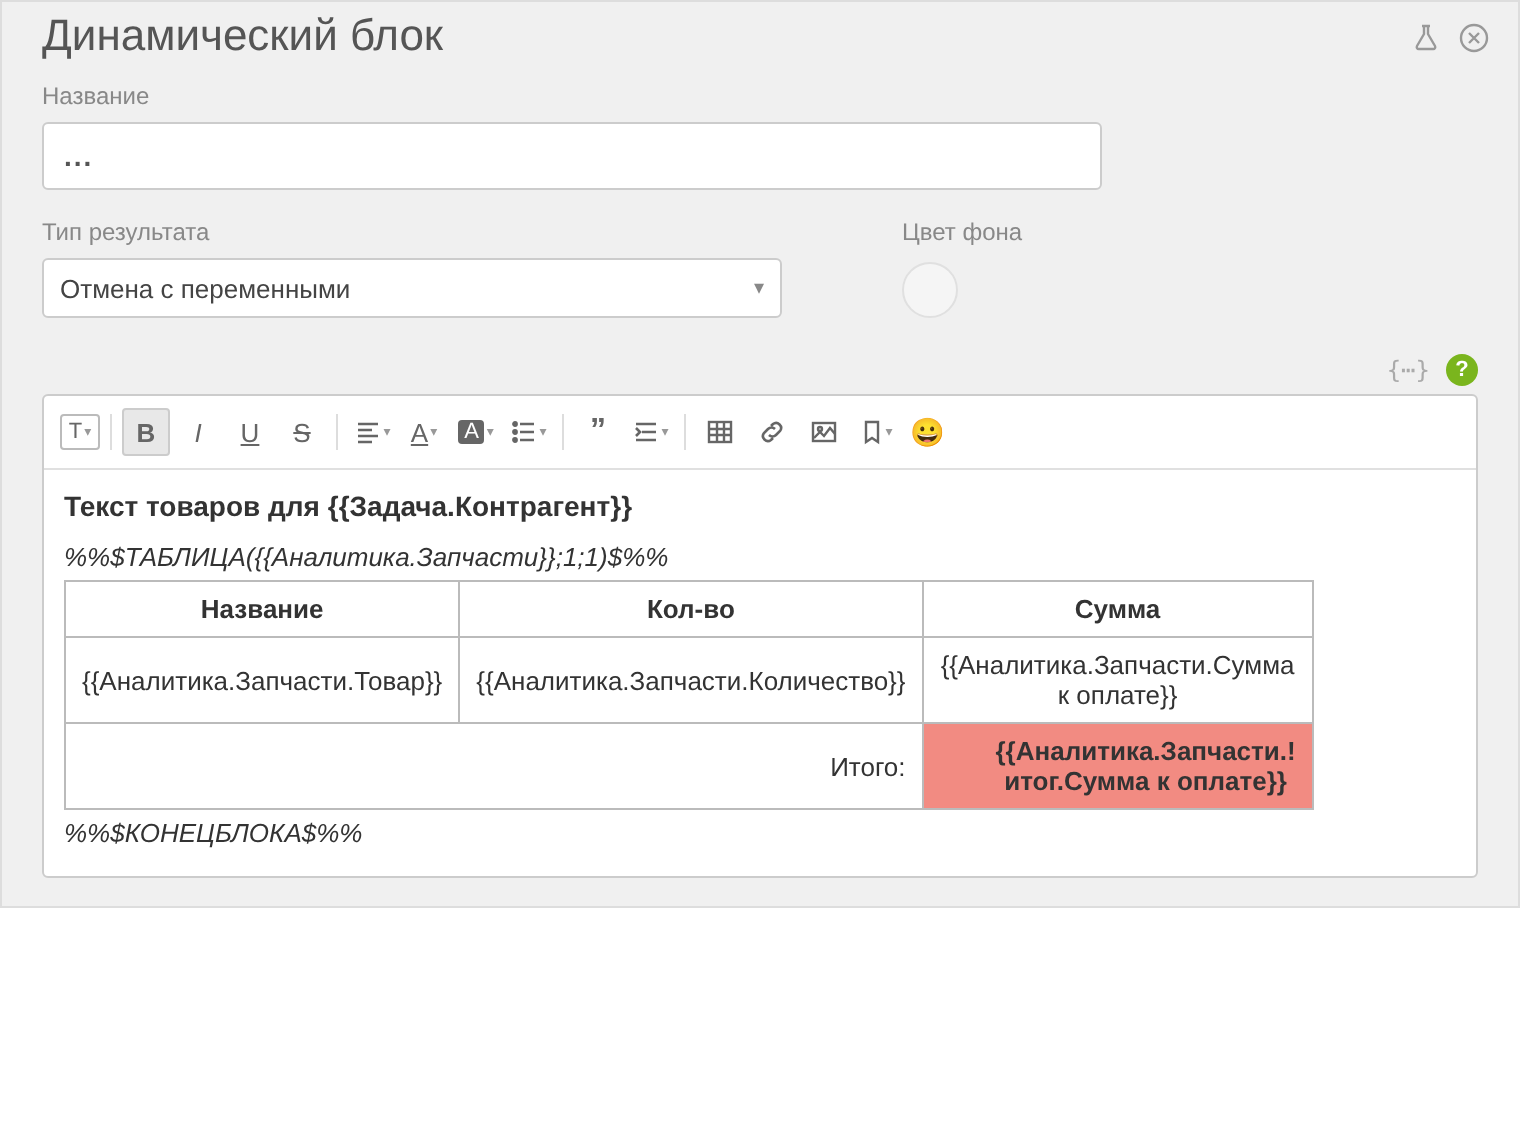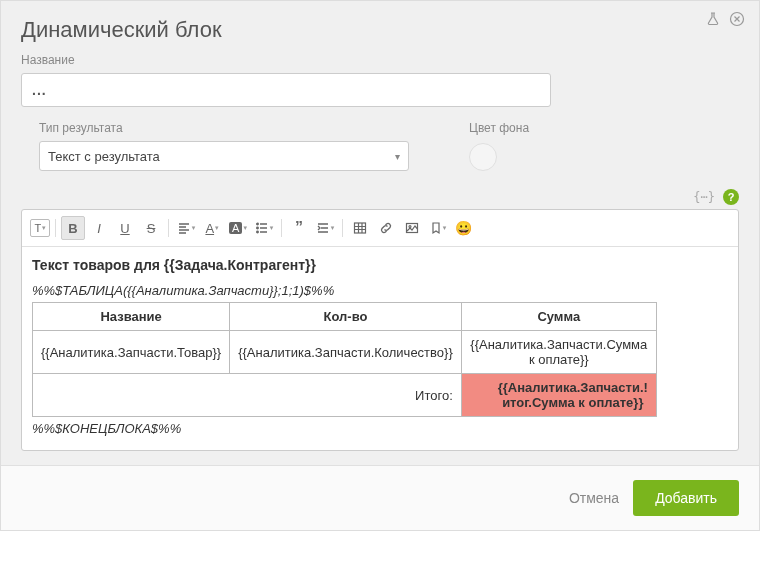--- a/index.html
+++ b/index.html
@@ -1,26 +1,26 @@
 <!DOCTYPE html>
 <html><head>
 <meta charset="utf-8">
 <style>
 * { box-sizing: border-box; margin: 0; padding: 0; }
 body { font-family: Arial, sans-serif; font-size: 13px; background: #fff; width: 760px; height: 571px; overflow: hidden; }
 .dialog { width: 760px; border: 1px solid #ddd; background: #f0f0f0; }
-.dialog-header { padding: 16px 20px 10px; position: relative; }
+.dialog-header { padding: 4px 20px 10px; position: relative; }
 .dialog-title { font-size: 22px; font-weight: 400; color: #555; }
 .header-icons { position: absolute; top: 10px; right: 14px; display: flex; gap: 8px; }
 .header-icons svg { width: 16px; height: 16px; cursor: pointer; }
 .form-section { padding: 0 20px 10px; }
 .field-label { font-size: 12px; color: #888; margin-bottom: 6px; display: block; }
 .text-input { width: 530px; height: 34px; border: 1px solid #ccc; border-radius: 3px; padding: 0 10px; font-size: 14px; background: #fff; outline: none; }
 .text-input::placeholder { color: #555; font-weight: bold; letter-spacing: 1px; }
-.row { display: flex; gap: 60px; margin-top: 14px; margin-left: 18px; }
+.row { display: flex; gap: 60px; margin-top: 14px; }
 .col { display: flex; flex-direction: column; }
 .select { width: 370px; height: 30px; border: 1px solid #ccc; border-radius: 3px; background: #fff; padding: 0 8px; position: relative; display: flex; align-items: center; justify-content: space-between; cursor: pointer; font-size: 13px; color: #444; }
 .select::after { content: '▾'; color: #888; font-size: 10px; }
 .color-swatch { width: 28px; height: 28px; border-radius: 50%; background: #f5f5f5; border: 1px solid #e0e0e0; cursor: pointer; margin-top: 2px; }
 .editor-right-icons { display: flex; justify-content: flex-end; gap: 8px; padding: 8px 20px 4px; align-items: center; }
 .tag-icon { color: #aaa; font-size: 12px; cursor: pointer; font-family: monospace; }
 .help-icon { width: 16px; height: 16px; border-radius: 50%; background: #7ab51d; color: #fff; font-size: 11px; font-weight: bold; display: flex; align-items: center; justify-content: center; cursor: pointer; }
 .editor { margin: 0 20px 14px; background: #fff; border: 1px solid #ccc; border-radius: 3px; }
 .toolbar { display: flex; align-items: center; padding: 6px 8px; border-bottom: 1px solid #e0e0e0; gap: 2px; flex-wrap: wrap; }
 .tb-btn { width: 24px; height: 24px; display: inline-flex; align-items: center; justify-content: center; cursor: pointer; color: #666; border-radius: 2px; font-size: 13px; }
@@ -62,21 +62,21 @@
   </div>
 
   <div class="form-section">
     <label class="field-label">Название</label>
     <input type="text" class="text-input" placeholder="..." style="">
 
     <div class="row">
       <div class="col">
         <label class="field-label">Тип результата</label>
         <div class="select">
-          <span>Текст с результата</span>
+          <span>Отмена с переменными</span>
         </div>
       </div>
       <div class="col">
         <label class="field-label">Цвет фона</label>
         <div class="color-swatch"></div>
       </div>
     </div>
   </div>
 
   <div class="editor-right-icons">
@@ -173,17 +173,13 @@
         <tr>
           <td colspan="2" class="right">Итого:</td>
           <td class="hl">{{Аналитика.Запчасти.!итог.Сумма к оплате}}</td>
         </tr>
       </tbody>
         </table>
       <div class="code-line">%%$КОНЕЦБЛОКА$%%</div>
     </div>
   </div>
 
-  <div class="footer">
-    <button class="btn-cancel">Отмена</button>
-    <button class="btn-primary">Добавить</button>
-  </div>
 </div>
 
 </body></html>

